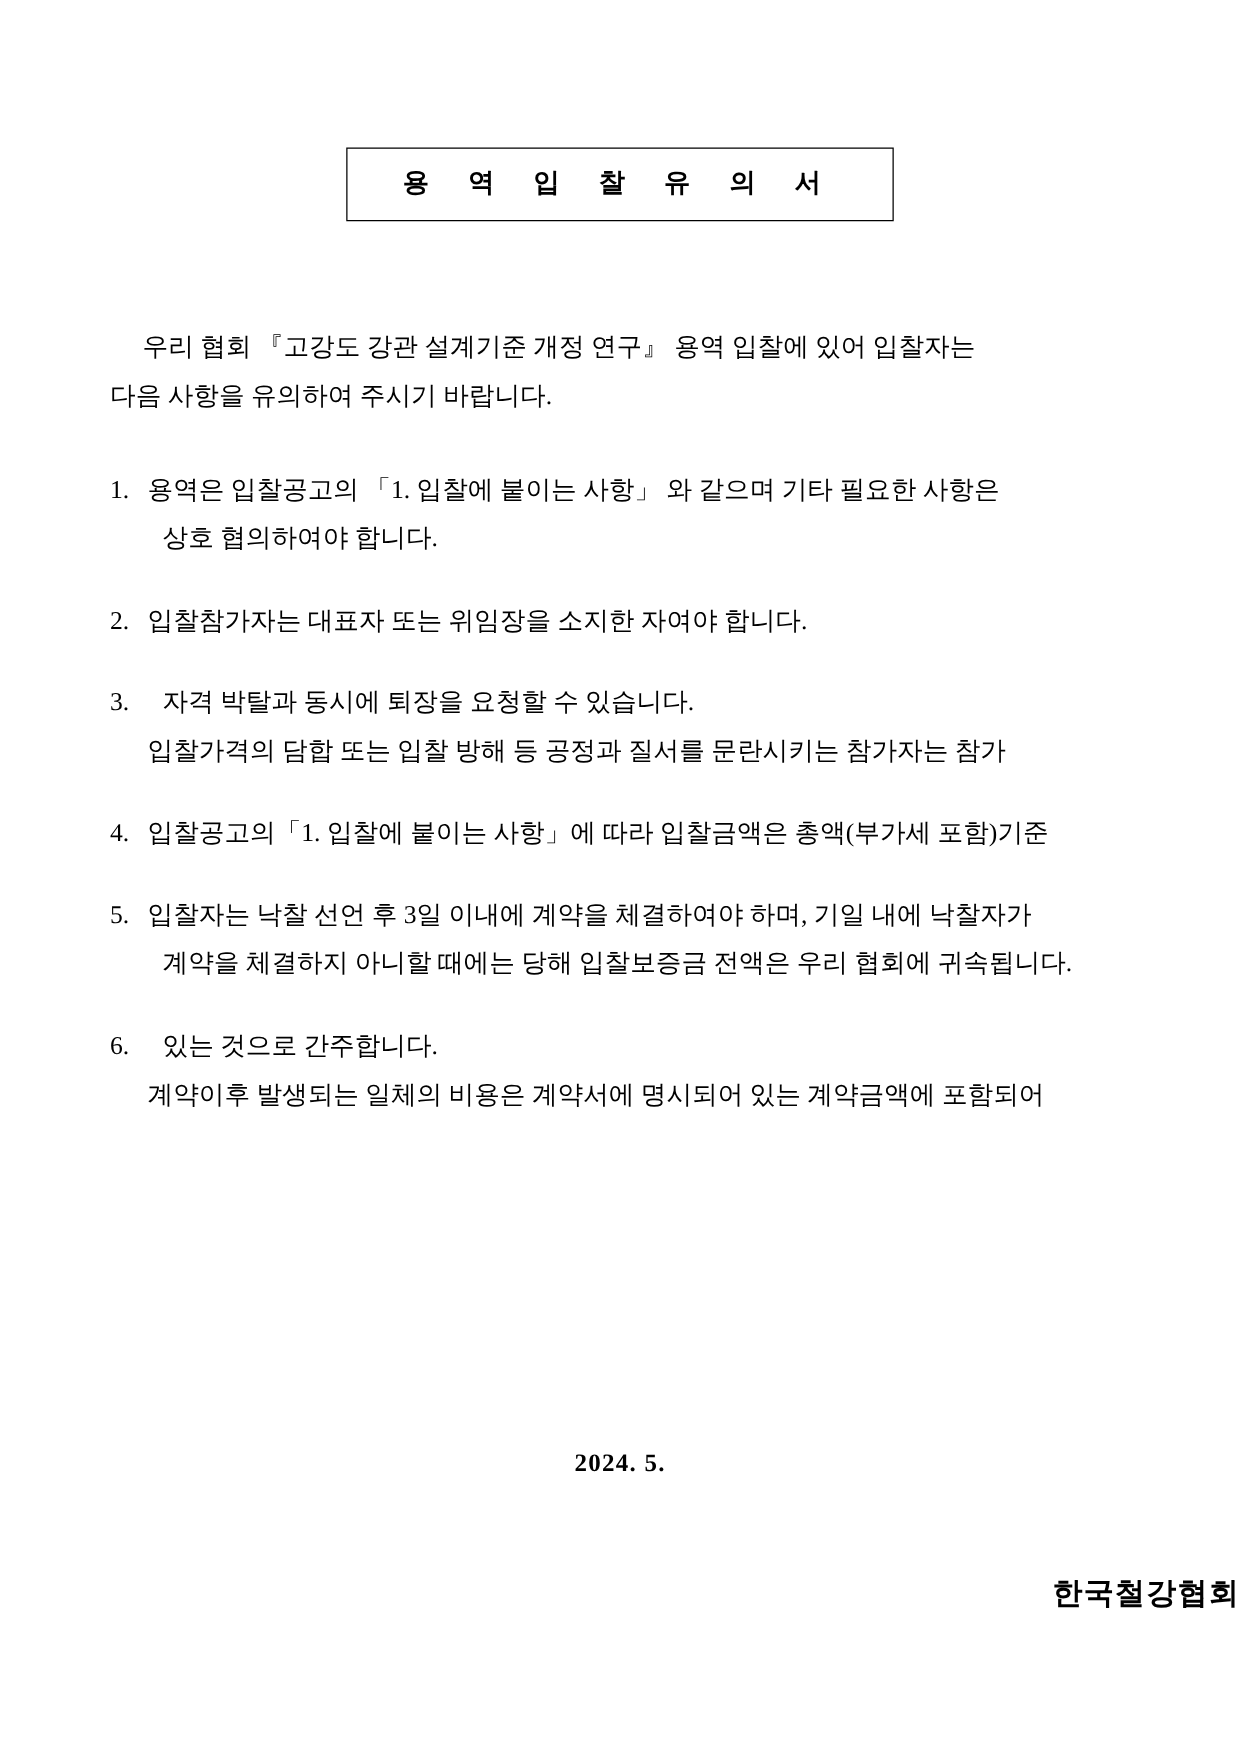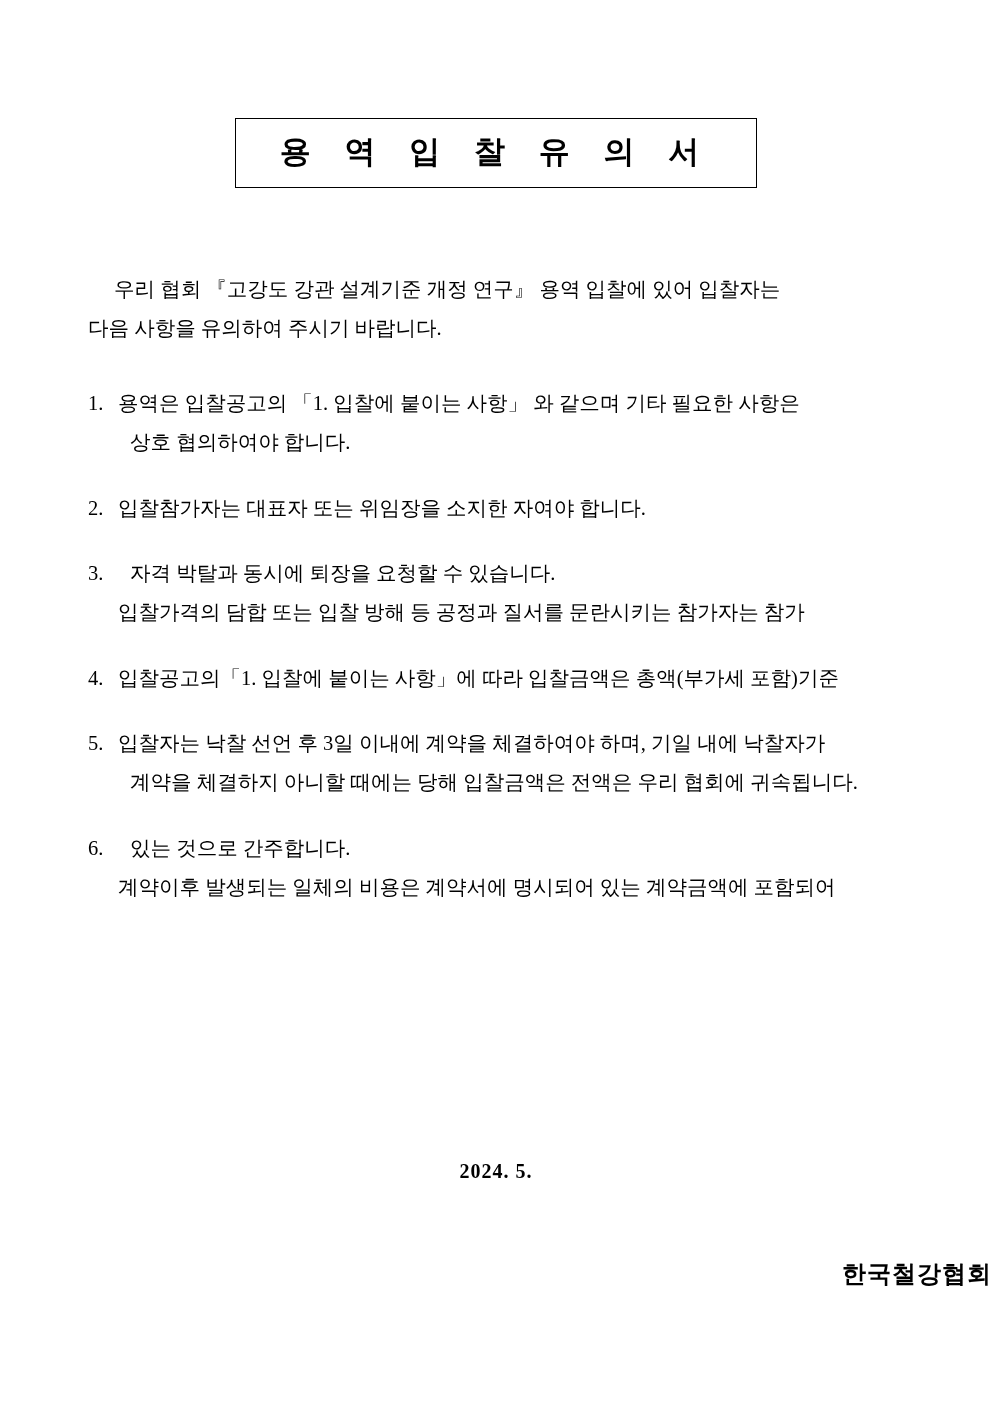--- a/index.html
+++ b/index.html
@@ -30,21 +30,21 @@
     margin-top: 118px;
   }
   .title-box {
     border: 1px solid #000000;
     padding: 16px 44px 18px 44px;
     min-width: 430px;
     text-align: center;
     box-sizing: border-box;
   }
   .title-text {
-    font-size: 31px;
+    font-size: 21px;
     font-weight: bold;
     letter-spacing: 13px;
     line-height: 1.1;
     white-space: pre;
   }
 
   
   .body-block {
     margin-top: 82px;
     padding-left: 88px;
@@ -147,21 +147,21 @@
       <div class="item-num">4.</div>
       <div class="item-text">
         <span class="ln">입찰공고의「1. 입찰에 붙이는 사항」에 따라 입찰금액은 총액(부가세 포함)기준</span>
       </div>
     </div>
 
     <div class="item">
       <div class="item-num">5.</div>
       <div class="item-text">
         <span class="ln">입찰자는 낙찰 선언 후 3일 이내에 계약을 체결하여야 하며, 기일 내에 낙찰자가</span>
-        <span class="ln indent">계약을 체결하지 아니할 때에는 당해 입찰금액은 전액은 우리 협회에 귀속됩니다.</span>
+        <span class="ln indent">계약을 체결하지 아니할 때에는 당해 입찰보증금 전액은 우리 협회에 귀속됩니다.</span>
       </div>
     </div>
 
     <div class="item">
       <div class="item-num">6.</div>
       <div class="item-text">
         <span class="ln indent">있는 것으로 간주합니다.</span>
         <span class="ln">계약이후 발생되는 일체의 비용은 계약서에 명시되어 있는 계약금액에 포함되어</span>
       </div>
     </div>

